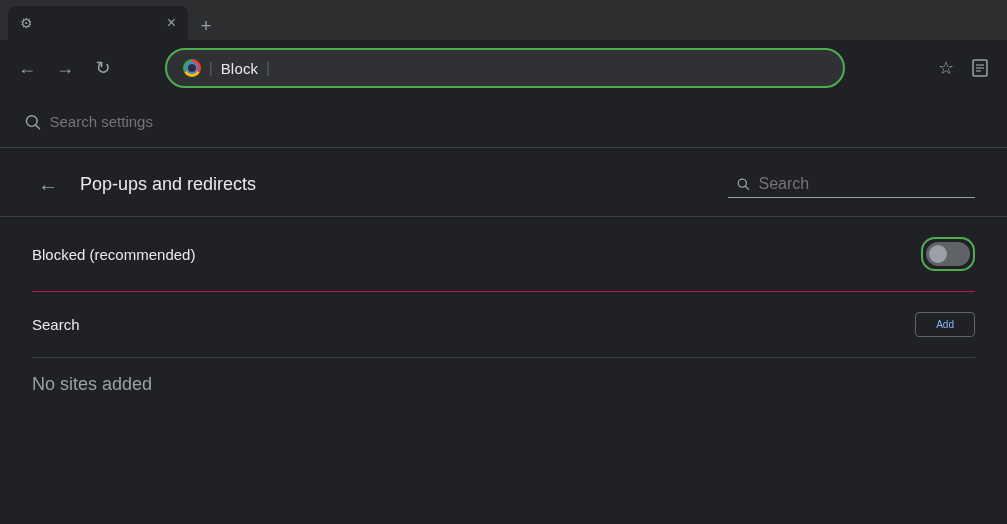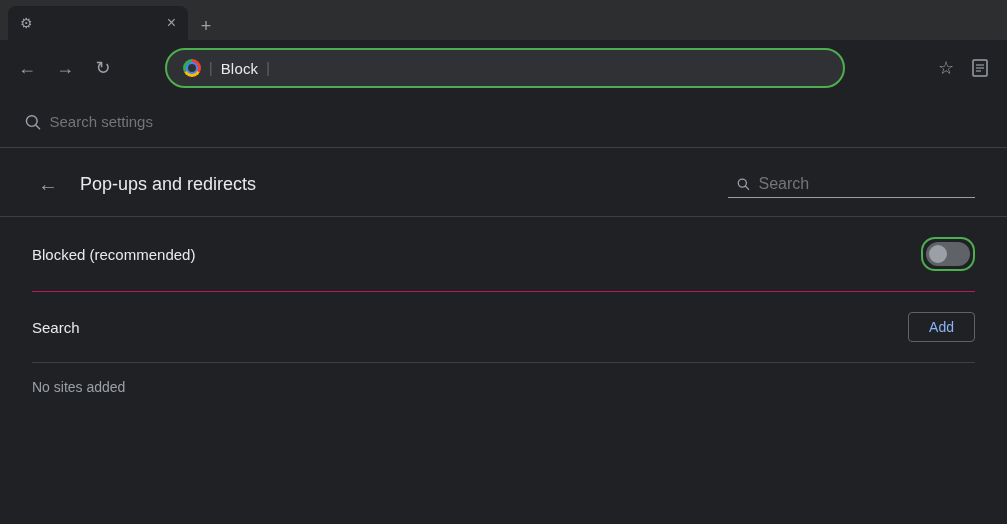--- a/index.html
+++ b/index.html
@@ -302,29 +302,29 @@
     .block-label {
       font-size: 15px;
       color: #e8eaed;
     }
 
     .add-btn {
       background: transparent;
       border: 1px solid #5f6368;
       border-radius: 4px;
       color: #8ab4f8;
-      font-size: 14px;
+      font-size: 10px;
       padding: 6px 20px;
       cursor: pointer;
     }
 
     .no-sites-row {
       padding: 16px 0;
       color: #9aa0a6;
-      font-size: 14px;
+      font-size: 18px;
     }
   </style>
 </head>
 <body>
 
 <div class="title-bar">
   <div class="tab-area">
     <div class="tab-active">
       <span class="tab-icon">⚙</span>
       <span class="tab-close">×</span>

